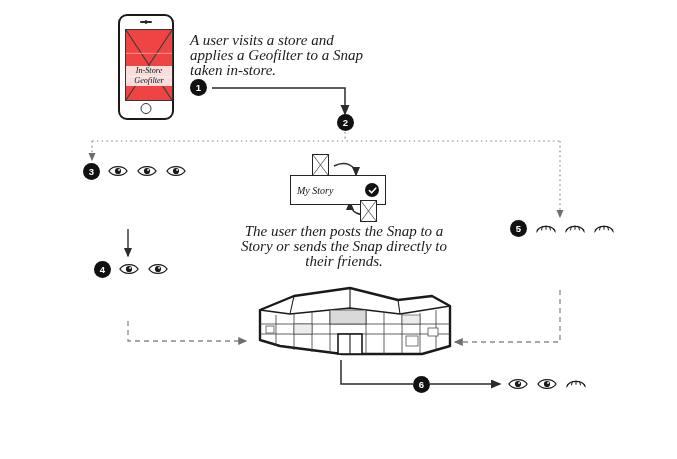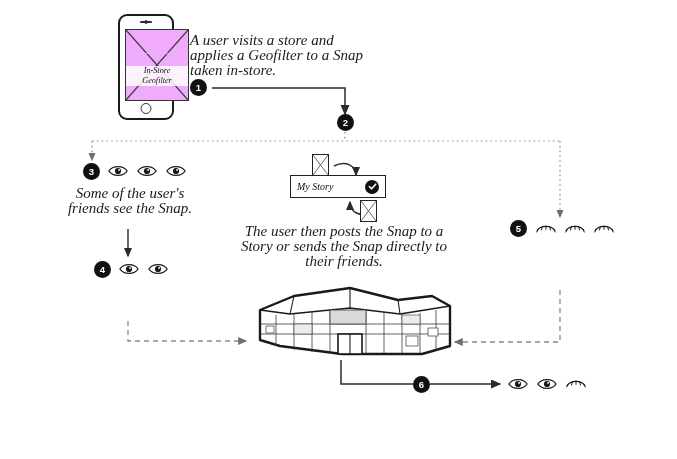--- a/index.html
+++ b/index.html
@@ -66,25 +66,25 @@
     top: 3.5px; left: 50%;
     transform: translateX(-50%);
     width: 4px; height: 4px;
     border: 1px solid #444;
     border-radius: 50%;
     box-sizing: border-box;
   }
   .phone-screen {
     position: absolute;
     top: 13px; left: 5px;
-    width: 64px; height: 72px;
+    width: 48px; height: 72px;
     border: 1.4px solid #333;
     box-sizing: border-box;
     overflow: hidden;
-    background: #f0abfc;
+    background: #ef4444;
   }
   .phone-screen .diag1, .phone-screen .diag2 {
     position: absolute;
     top: 0; left: 0;
     width: 100%; height: 100%;
   }
   .phone-home {
     position: absolute;
     bottom: 4px; left: 50%;
     transform: translateX(-50%);
@@ -101,21 +101,21 @@
     font-style: italic;
     font-size: 8.2px;
     line-height: 10px;
     color: #111;
     z-index: 3;
     background: rgba(255,255,255,0.82);
   }
 
   
   .story-card {
-    width: 96px; height: 23px;
+    width: 96px; height: 30px;
     border: 1.5px solid #222;
     background: #ffffff;
     box-sizing: border-box;
     display: flex;
     align-items: center;
     padding-left: 6px;
   }
   .story-label {
     font-family: "Liberation Serif", serif;
     font-style: italic;
@@ -246,21 +246,20 @@
       <circle cx="11" cy="7.5" r="3.4" fill="#1a1a1a"></circle>
       <circle cx="12.2" cy="6.3" r="1.05" fill="#ffffff"></circle>
     </svg>
     <svg class="eye" width="20" height="14" viewBox="0 0 22 15">
       <path d="M1,7.5 C5,1 17,1 21,7.5 C17,14 5,14 1,7.5 Z" fill="#fff" stroke="#1a1a1a" stroke-width="1.4"></path>
       <circle cx="11" cy="7.5" r="3.4" fill="#1a1a1a"></circle>
       <circle cx="12.2" cy="6.3" r="1.05" fill="#ffffff"></circle>
     </svg>
   </div>
 
-  <div class="abs caption center" style="left:55px; top:186px; width:150px;">Some of the user's friends see the Snap.</div>
 
   <div class="abs badge" style="left:94px; top:261px;">4</div>
 
   <div class="abs eye-row" style="left:119px; top:262px;">
     <svg class="eye" width="20" height="14" viewBox="0 0 22 15">
       <path d="M1,7.5 C5,1 17,1 21,7.5 C17,14 5,14 1,7.5 Z" fill="#fff" stroke="#1a1a1a" stroke-width="1.4"></path>
       <circle cx="11" cy="7.5" r="3.4" fill="#1a1a1a"></circle>
       <circle cx="12.2" cy="6.3" r="1.05" fill="#ffffff"></circle>
     </svg>
     <svg class="eye" width="20" height="14" viewBox="0 0 22 15">

